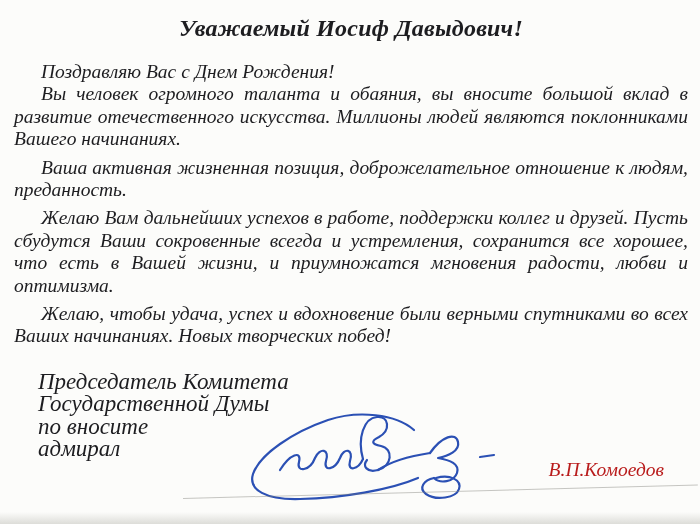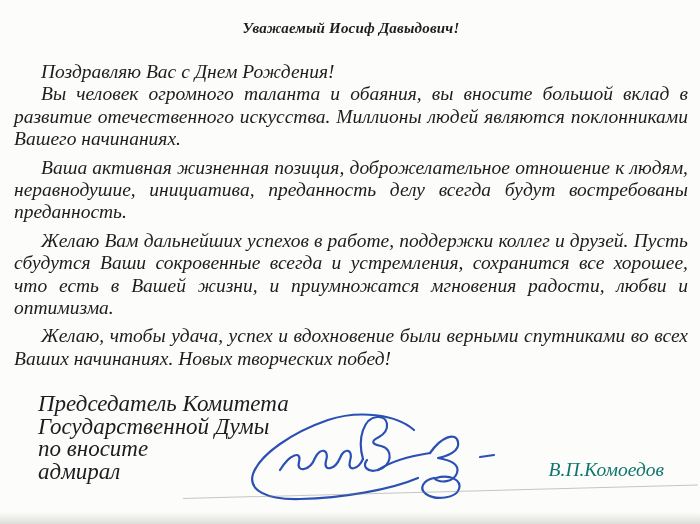--- a/index.html
+++ b/index.html
@@ -22,21 +22,21 @@
   }
   .content {
     position: absolute;
     left: 14px;
     right: 12px;
     top: 14px;
   }
   .salutation {
     text-align: center;
     font-weight: bold;
-    font-size: 15px;
+    font-size: 24px;
     line-height: 24px;
     margin: 2px 0 21px 0;
     letter-spacing: 0.2px;
   }
   .body-text {
     font-size: 19.5px;
     line-height: 22.4px;
   }
   .para {
     margin: 0 0 6px 0;
@@ -63,21 +63,21 @@
   }
   .sig-block .sig-line {
     display: block;
     padding-left: 24px;
   }
   .signer-name {
     position: absolute;
     top: 459px;
     right: 36px;
     font-size: 19.5px;
-    color: #0f766e;
+    color: #b91c1c;
   }
   .signature-wrap {
     position: absolute;
     left: 238px;
     top: 398px;
     width: 262px;
     height: 118px;
   }
   .signature-wrap svg {
     width: 100%;
@@ -118,21 +118,20 @@
       </p>
 
       <p class="para">
         <span class="jline indent">Вы человек огромного таланта и обаяния, вы вносите большой вклад в</span>
         <span class="jline">развитие отечественного искусства. Миллионы людей являются поклонниками</span>
         <span class="lline">Вашего начинаниях.</span>
       </p>
 
       <p class="para">
         <span class="jline indent">Ваша активная жизненная позиция, доброжелательное отношение к людям,</span>
-        <span class="jline">неравнодушие, инициатива, преданность делу всегда будут востребованы</span>
         <span class="lline">преданность.</span>
       </p>
 
       <p class="para">
         <span class="jline indent">Желаю Вам дальнейших успехов в работе, поддержки коллег и друзей. Пусть</span>
         <span class="jline">сбудутся Ваши сокровенные всегда и устремления, сохранится все хорошее,</span>
         <span class="jline">что есть в Вашей жизни, и приумножатся мгновения радости, любви и</span>
         <span class="lline">оптимизма.</span>
       </p>
 

